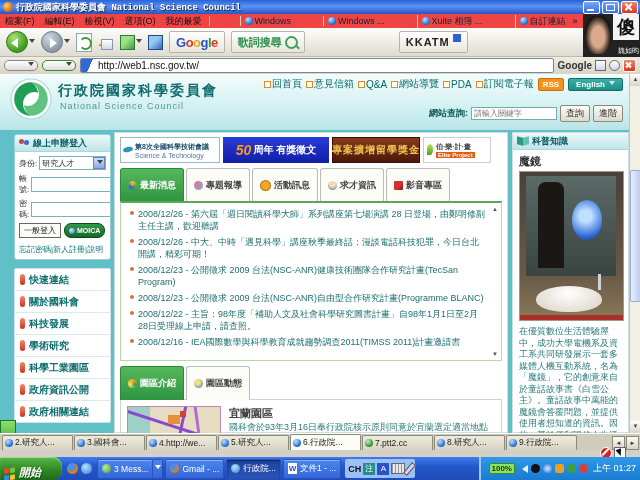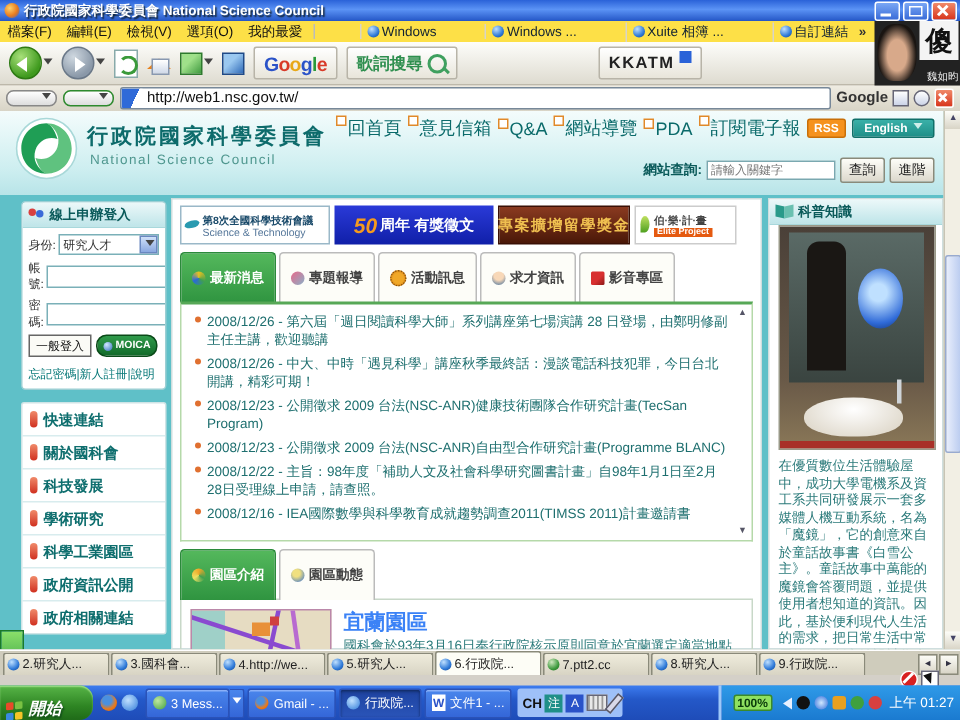--- a/index.html
+++ b/index.html
@@ -3,31 +3,31 @@
 <meta charset="utf-8">
 <style>
   html,body{margin:0;padding:0;}
   body{width:640px;height:480px;position:relative;overflow:hidden;
        font-family:"Liberation Sans","DejaVu Sans",sans-serif;background:#d4d0c8;}
   
   .titlebar{position:absolute;top:0;left:0;width:640px;height:14px;
     background:linear-gradient(180deg,#2a62d8,#5b93f5 45%,#2456c6);display:flex;align-items:center;}
   .app-icon{width:10px;height:10px;margin:0 3px;border-radius:50%;
     background:radial-gradient(circle at 35% 35%,#ffd26a,#e87b1e 55%,#2a62d8);}
-  .title-text{color:#fff;font-size:9px;font-weight:bold;text-shadow:1px 1px 1px #123;white-space:nowrap;}
+  .title-text{color:#fff;font-size:9px;font-weight:bold;text-shadow:1px 1px 1px #123;white-space:nowrap;font-family:Liberation Mono, monospace;}
   .winbtns{margin-left:auto;display:flex;gap:2px;padding-right:2px;}
   .winbtn{width:15px;height:11px;border-radius:2px;border:1px solid #fff;
     background:linear-gradient(180deg,#7aa7f5,#3a6cd8);position:relative;}
   .winbtn.close{background:linear-gradient(180deg,#f08a6a,#d8341c);}
   .winbtn .bar{position:absolute;left:3px;bottom:2px;width:7px;height:2px;background:#fff;}
   .winbtn .box{position:absolute;left:3px;top:2px;width:7px;height:5px;border:1px solid #fff;}
   .winbtn .x1,.winbtn .x2{position:absolute;left:2px;top:4px;width:9px;height:2px;background:#fff;}
   .winbtn .x1{transform:rotate(45deg);} .winbtn .x2{transform:rotate(-45deg);}
   
-  .menubar{position:absolute;top:14px;left:0;width:640px;height:14px;background:#fde047;
+  .menubar{position:absolute;top:14px;left:0;width:640px;height:14px;background:#ef4444;
     border-bottom:1px solid #cfcabc;display:flex;align-items:center;font-size:9px;color:#111;}
   .menu-item{padding:0 5px;white-space:nowrap;}
   .mb-sep{width:1px;height:10px;background:#bbb;margin:0 2px;}
   .linktab{display:flex;align-items:center;gap:2px;padding:0 4px;border-left:1px solid #d8d4c8;
     white-space:nowrap;color:#123;margin-left:28px;}
   .sphere{width:8px;height:8px;border-radius:50%;
     background:radial-gradient(circle at 35% 30%,#bfe0ff,#2f7ad8 60%,#123f8a);}
   .chev-more{font-weight:bold;color:#333;padding:0 3px;}
   
   .photo-ad{position:absolute;top:14px;right:0;width:57px;height:43px;background:#222;
@@ -81,21 +81,21 @@
   .x-btn:before,.x-btn:after{content:"";position:absolute;left:1px;top:4px;width:7px;height:2px;background:#fff;}
   .x-btn:before{transform:rotate(45deg);} .x-btn:after{transform:rotate(-45deg);}
   
   .page{position:absolute;top:74px;left:0;width:640px;height:359px;background:#5fc0c8;overflow:hidden;}
   .site-header{position:absolute;top:0;left:0;width:629px;height:56px;
     background:linear-gradient(180deg,#f4fcfc,#cdeef0 70%,#b8e4e8);}
   .logo-wrap{position:absolute;left:10px;top:4px;width:42px;height:42px;}
   .site-title{position:absolute;left:58px;top:8px;font-size:14px;font-weight:bold;color:#0d6b6b;letter-spacing:2px;white-space:nowrap;}
   .site-sub{position:absolute;left:60px;top:27px;font-size:9px;color:#4f978f;letter-spacing:1px;}
   .top-links{position:absolute;right:6px;top:3px;display:flex;align-items:center;gap:4px;}
-  .top-link{display:flex;gap:1px;font-size:12px;color:#0a6a6a;white-space:nowrap;}
+  .top-link{display:flex;align-items:center;gap:1px;font-size:10px;color:#0a6a6a;white-space:nowrap;}
   .tl-ico{width:5px;height:5px;border:1px solid #e0892a;background:#fff;}
   .rss-btn{background:#f5921e;color:#fff;font-size:8px;font-weight:bold;padding:1px 4px;border-radius:2px;border:1px solid #c86f08;}
   .eng-btn{background:linear-gradient(180deg,#3ab0a8,#1f8f88);color:#fff;font-size:8px;font-weight:bold;
     padding:1px 7px;border-radius:2px;border:1px solid #0f6f68;display:flex;align-items:center;gap:3px;}
   .eng-btn .dd-arrow{border-top-color:#cfeeea;}
   .site-search{position:absolute;right:6px;top:31px;display:flex;align-items:center;gap:3px;}
   .ss-label{font-size:9px;color:#0a5a5a;font-weight:bold;}
   .ss-input{width:86px;height:13px;border:1px solid #7aa8b0;font-size:8px;padding:0 2px;box-sizing:border-box;}
   .ss-btn{font-size:9px;padding:1px 5px;background:linear-gradient(180deg,#fdfdf8,#dcd8cc);
     border:1px solid #8a8a7a;border-radius:2px;color:#222;white-space:nowrap;}
@@ -164,21 +164,21 @@
   .park-panel{border:1px solid #c8d8c8;margin-top:-1px;padding:6px;display:flex;gap:8px;}
   .map-img{width:92px;height:48px;background:#e6dcc2;position:relative;overflow:hidden;flex-shrink:0;border:1px solid #b8a;}
   .map-road1{position:absolute;left:-8px;top:20px;width:120px;height:3px;background:#8a4ad0;transform:rotate(18deg);}
   .map-road2{position:absolute;left:50px;top:-6px;width:3px;height:70px;background:#8a4ad0;transform:rotate(12deg);}
   .map-road3{position:absolute;left:70px;top:-4px;width:3px;height:70px;background:#b86ad0;transform:rotate(-8deg);}
   .map-water{position:absolute;left:0;top:0;width:22px;height:48px;background:#9fd0c8;}
   .map-spot1{position:absolute;left:40px;top:8px;width:12px;height:9px;background:#e89038;}
   .map-spot2{position:absolute;left:58px;top:26px;width:9px;height:7px;background:#e8d040;}
   .map-spot3{position:absolute;left:30px;top:30px;width:8px;height:6px;background:#e8d040;}
   .map-spot4{position:absolute;left:52px;top:4px;width:6px;height:6px;background:#d04040;}
-  .park-title{font-size:14px;font-weight:bold;color:#3b82f6;margin-bottom:1px;}
+  .park-title{font-size:11px;font-weight:bold;color:#404040;margin-bottom:1px;}
   .park-text{font-size:9px;line-height:11px;color:#2a7a7a;}
   
   .right-col{position:absolute;left:512px;top:58px;width:117px;height:301px;background:#fff;
     border:1px solid #cfdede;box-sizing:border-box;}
   .book-ico{width:12px;height:8px;position:relative;}
   .book-ico:before{content:"";position:absolute;left:0;top:0;width:6px;height:8px;background:#2a9a8a;transform:skewY(12deg);}
   .book-ico:after{content:"";position:absolute;left:6px;top:0;width:6px;height:8px;background:#6ac0b0;transform:skewY(-12deg);}
   .k-title{font-size:11px;font-weight:bold;color:#333;padding:4px 6px 2px;}
   .k-img{margin:0 6px;width:103px;height:148px;position:relative;background:linear-gradient(180deg,#4a4038,#6a5a48 70%,#8a7858);overflow:hidden;border:1px solid #998;}
   .k-mirror{position:absolute;left:6px;top:4px;width:90px;height:100px;background:linear-gradient(180deg,#5a6a66,#3a4440);}
@@ -562,20 +562,21 @@
         <div class="park-text">國科會於93年3月16日奉行政院核示原則同意於宜蘭選定適當地點為科學園區新闢或擴建基地，便進行宜蘭基地之選址作業，並廣集</div>
       </div>
     </div>
   </div>
 
   <div class="right-col">
     <div class="panel-hd">
         <span class="book-ico"></span>
         <span>科普知識</span>
       </div>
+    <div class="k-title">魔鏡</div>
     <div class="k-img">
       <div class="k-mirror"></div>
         <div class="k-woman"></div>
         <div class="k-face"></div>
       <div class="k-tap"></div>
         <div class="k-bowl"></div>
         <div class="k-red"></div>
     </div>
     <div class="k-text"><span>在優質數位生活體驗屋中，成功大學電機系及資工系共同研發展示一套多媒體人機互動系統，名為「魔鏡」，它的創意來自於童話故事書《白雪公主》。童話故事中萬能的魔鏡會答覆問題，並提供使用者想知道的資訊。因此，基於便利現代人生活的需求，把日常生活中常用的鏡子創意地設計為也可以提供數位資訊服務。...</span></div>
   </div>

